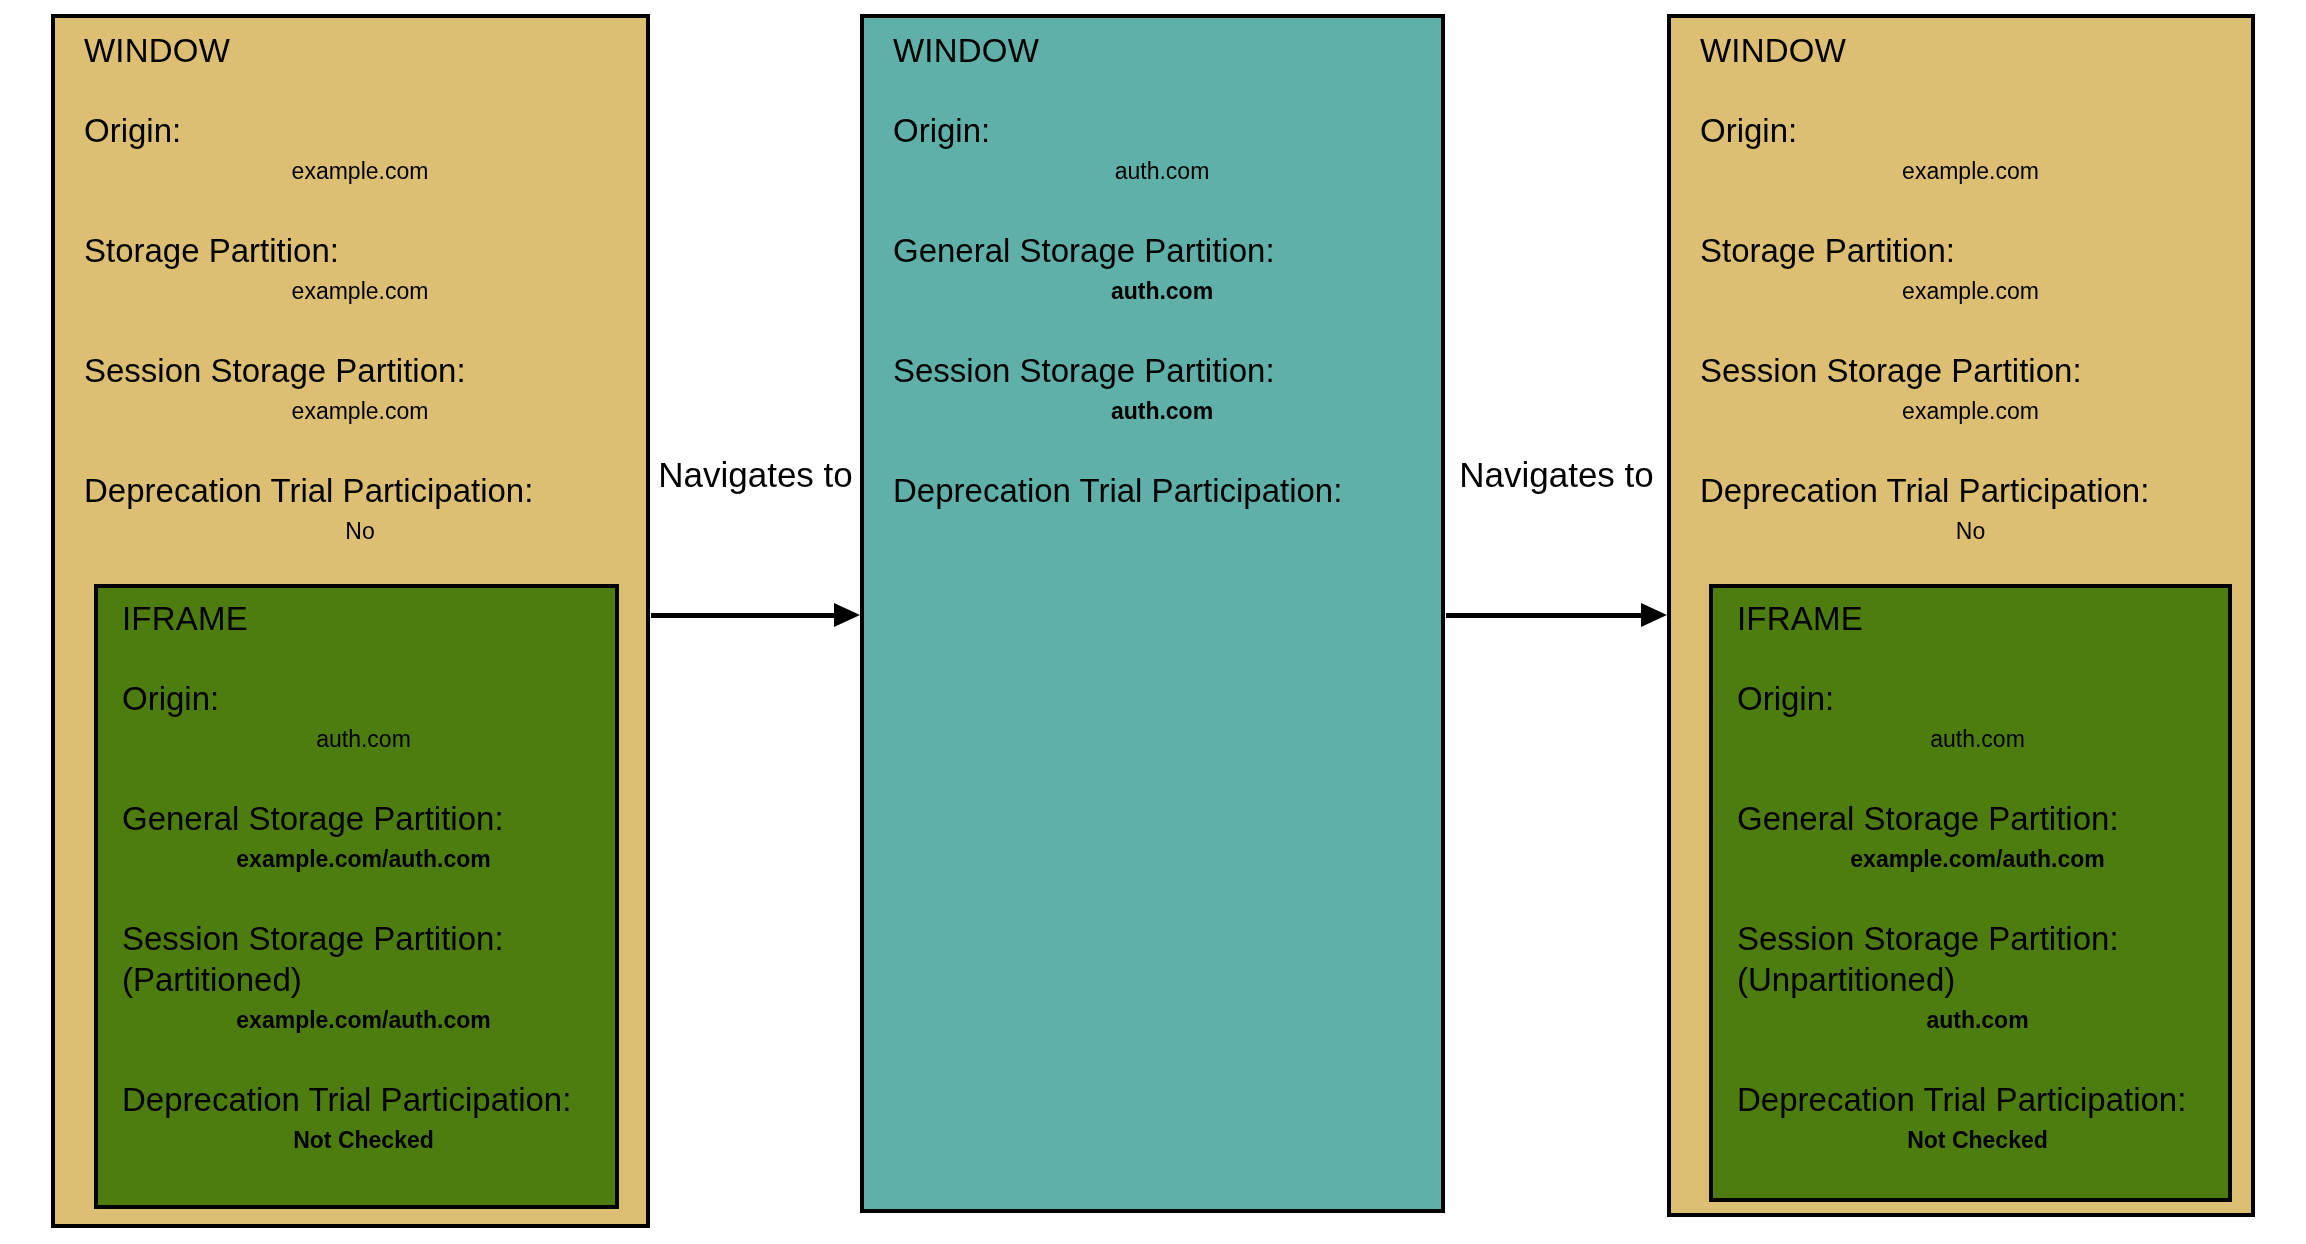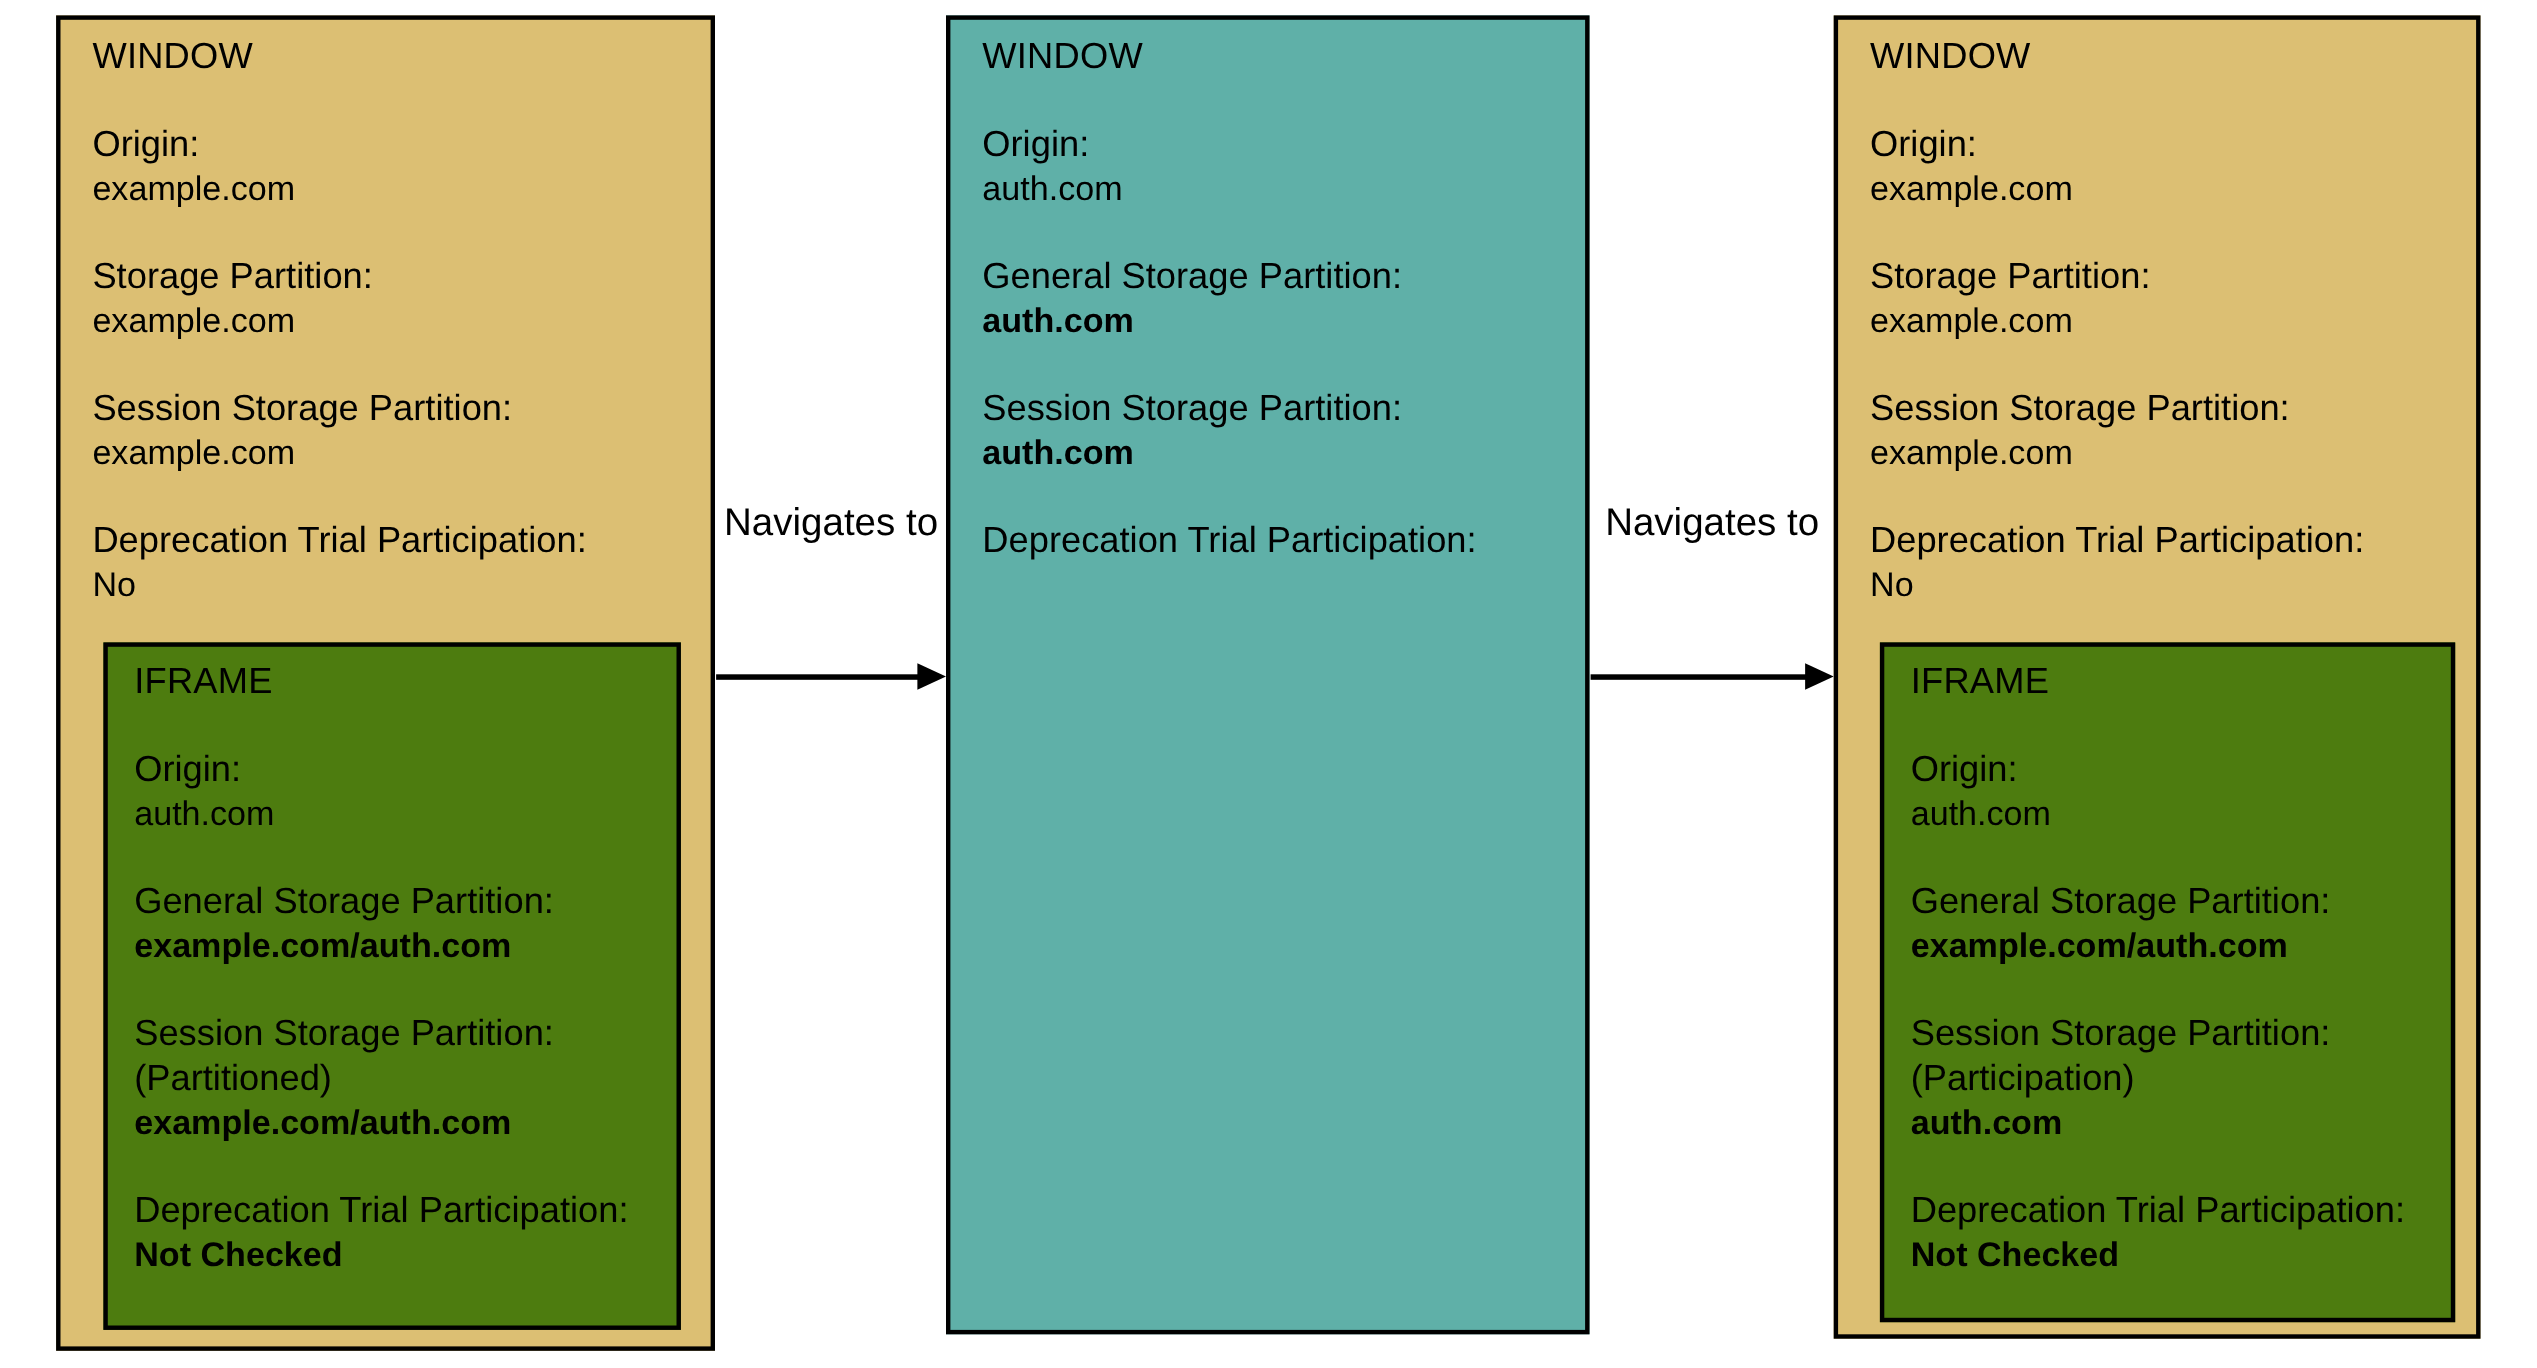--- a/index.html
+++ b/index.html
@@ -68,23 +68,24 @@
 
   .field {
     margin-top: 38px;
   }
   .field .label {
     font-size: 33px;
     line-height: 41px;
     white-space: nowrap;
   }
   .field .value {
-    font-size: 31px;
+    font-size: 23px;
     line-height: 41px;
     white-space: nowrap;
+    text-align: center;
   }
   .field .value.bold {
     font-weight: bold;
   }
 
   
   .arrow {
     position: absolute;
     height: 30px;
   }
@@ -250,21 +251,21 @@
           <div class="value">auth.com</div>
         </div>
 
         <div class="field">
           <div class="label">General Storage Partition:</div>
           <div class="value bold">example.com/auth.com</div>
         </div>
 
         <div class="field">
           <div class="label">Session Storage Partition:</div>
-          <div class="label">(Participation)</div>
+          <div class="label">(Unpartitioned)</div>
           <div class="value bold">auth.com</div>
         </div>
 
         <div class="field">
           <div class="label">Deprecation Trial Participation:</div>
           <div class="value bold">Not Checked</div>
         </div>
       </div>
     </div>
   </div>

